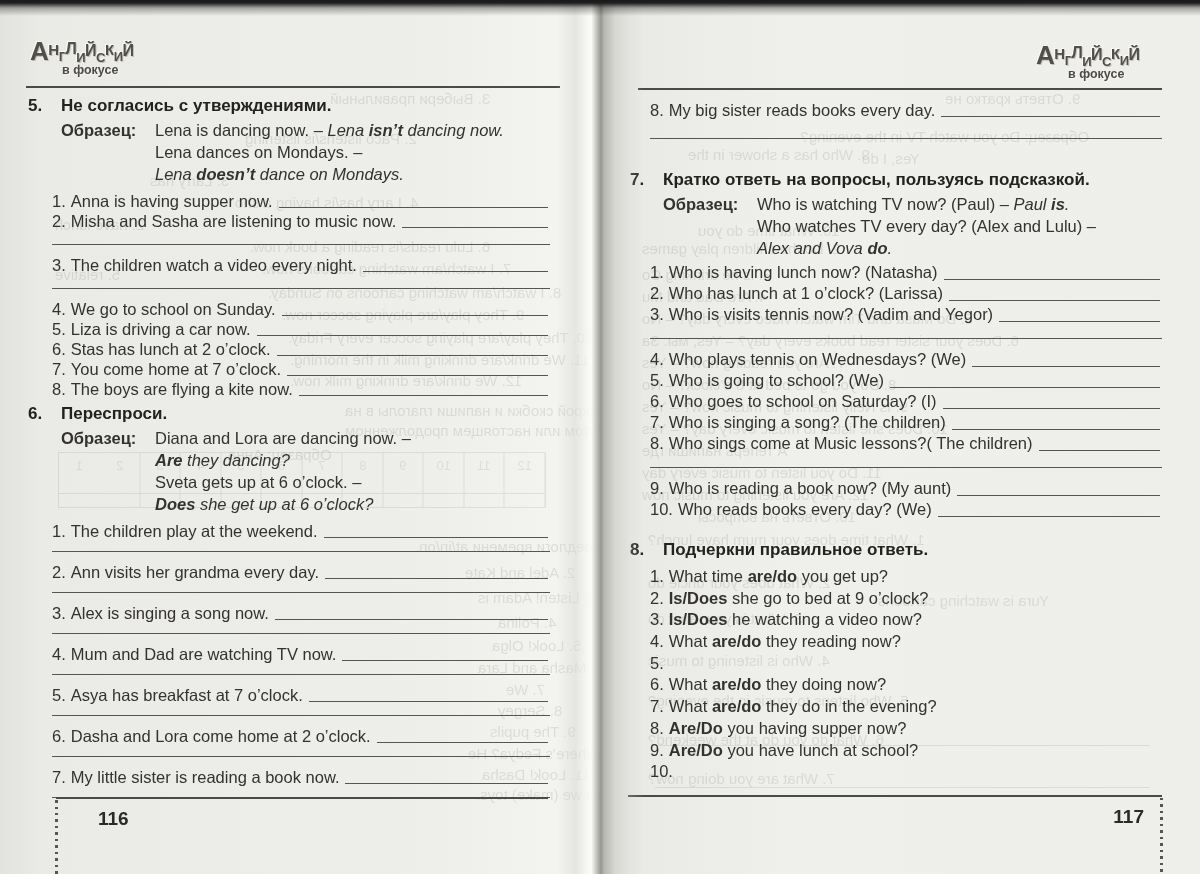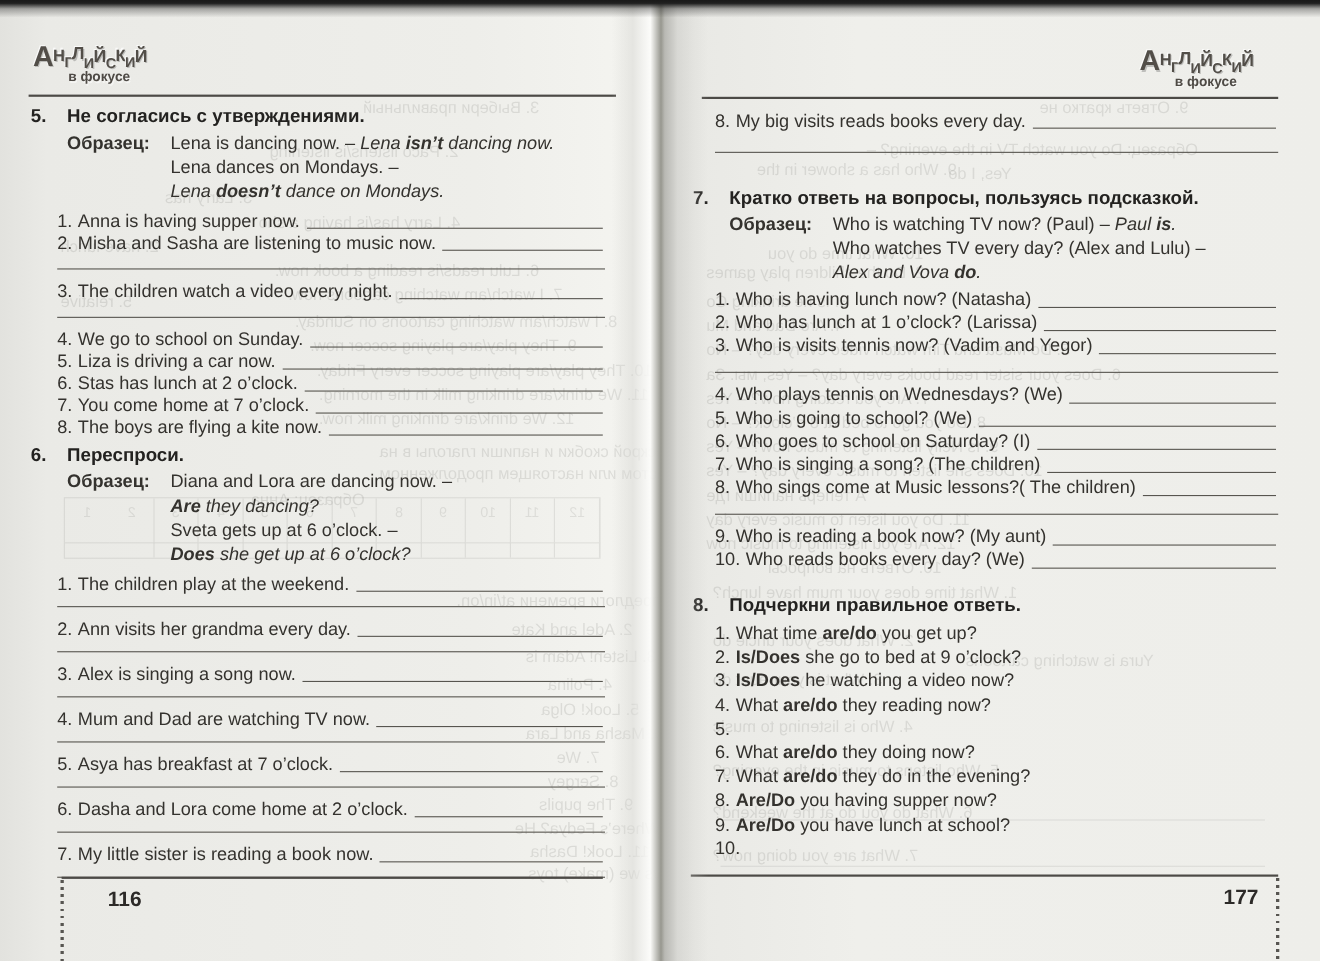--- a/index.html
+++ b/index.html
@@ -298,21 +298,21 @@
       </div>
     <div class="logo logo-right">
       <div class="logo-word"><span class="logo-letter" style="font-size: 26px; transform: translateY(0px);">А</span><span class="logo-letter" style="font-size: 15px; transform: translateY(-5px);">Н</span><span class="logo-letter" style="font-size: 13px; transform: translateY(1px);">Г</span><span class="logo-letter" style="font-size: 16px; transform: translateY(-6px);">Л</span><span class="logo-letter" style="font-size: 13px; transform: translateY(2px);">И</span><span class="logo-letter" style="font-size: 16px; transform: translateY(-4px);">Й</span><span class="logo-letter" style="font-size: 13px; transform: translateY(2px);">С</span><span class="logo-letter" style="font-size: 15px; transform: translateY(-5px);">К</span><span class="logo-letter" style="font-size: 13px; transform: translateY(1px);">И</span><span class="logo-letter" style="font-size: 16px; transform: translateY(-4px);">Й</span></div>
       <div class="logo-sub">в фокусе</div>
     </div>
     <div class="rule rule-top-right"></div>
     <section class="exblock" id="ex6cont">
         <div class="items">
           <div class="row">
             <span class="inum">8.</span>
-            <span class="itext"><span>My big visits reads books every day.</span></span>
+            <span class="itext"><span>My big sister reads books every day.</span></span>
             <span class="fill"></span>
           </div>
           <div class="cont"></div>
         </div>
       </section>
     <section class="exblock" id="ex7">
         <div class="ex-head">
           <span class="ex-num">7.</span>
           <span class="ex-title">Кратко ответь на вопросы, пользуясь подсказкой.</span>
         </div>
@@ -420,18 +420,18 @@
             <span class="inum">9.</span>
             <span class="itext"><span class="b">Are/Do</span><span> you have lunch at school?</span></span>
           </div>
           <div class="row">
             <span class="inum">10.</span>
           </div>
         </div>
       </section>
     <div class="rule footer-rule-right"></div>
     <div class="dots dots-right"></div>
-    <div class="pagenum pagenum-right">177</div>
+    <div class="pagenum pagenum-right">117</div>
   </div>
 
   <div class="gutter"></div>
   <div class="top-edge"></div>
 </div>
 
 </body></html>

